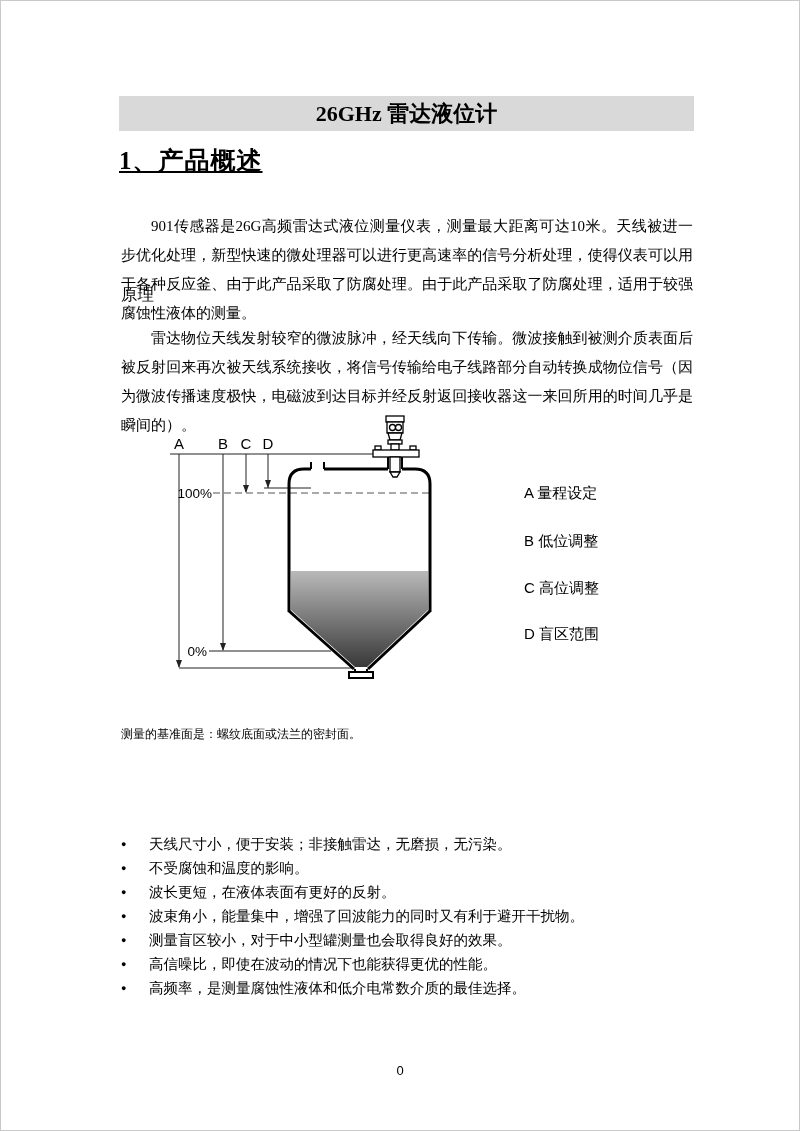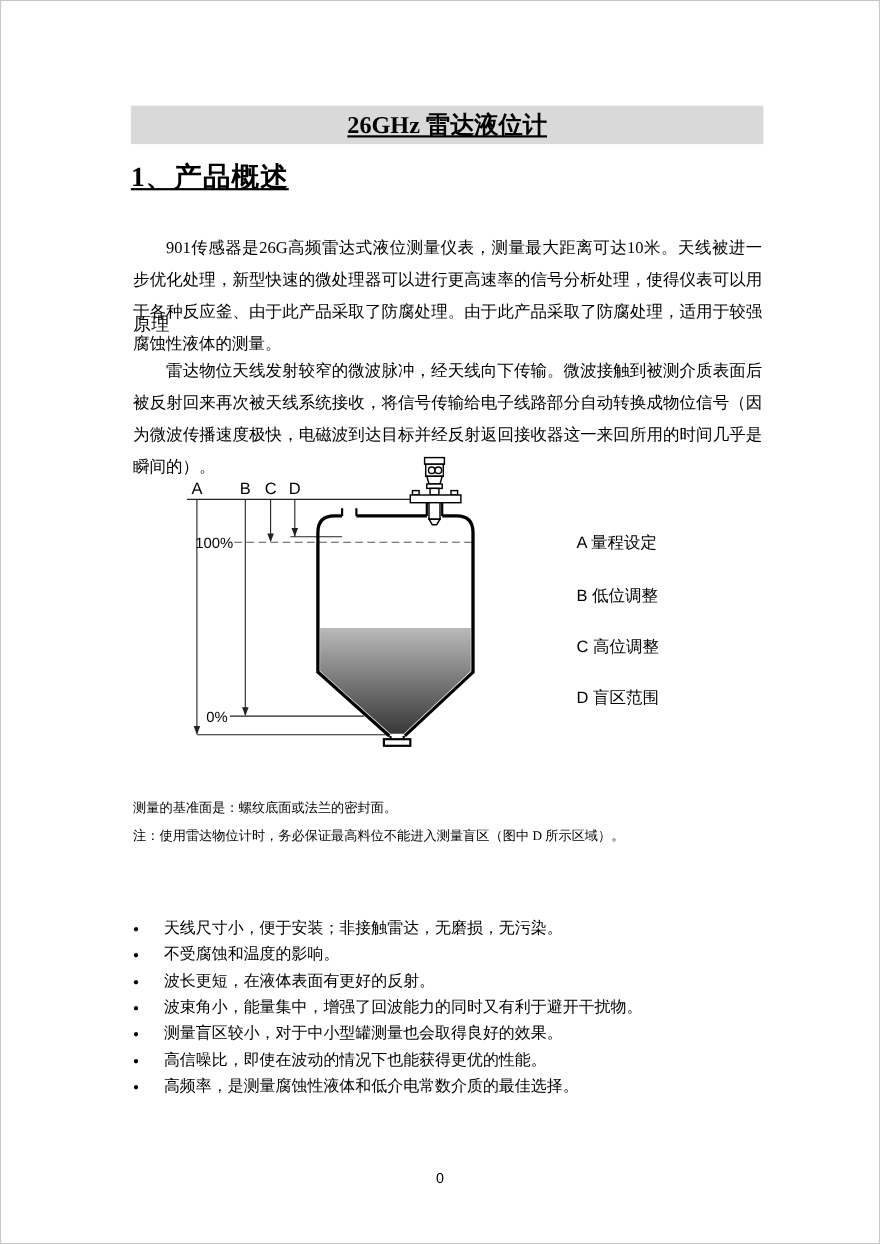--- a/index.html
+++ b/index.html
@@ -4,21 +4,21 @@
 <style>
   html,body { margin:0; padding:0; background:#ffffff; }
   .page {
     position:relative; width:800px; height:1131px; background:#ffffff;
     border:1px solid #c9c9c9; box-sizing:border-box; overflow:hidden;
     font-family:"Liberation Serif","DejaVu Serif",serif; color:#000000;
   }
   .titlebar {
     position:absolute; left:118px; top:95px; width:575px; height:35px;
     background:#d9d9d9; text-align:center; font-weight:bold;
-    font-size:22px; line-height:35px;text-decoration:underline;
+    font-size:22px; line-height:35px;
   }
   .sec-heading {
     position:absolute; left:118px; top:143px;
     font-size:25px; font-weight:bold; letter-spacing:1px;text-decoration:underline;
   }
   .para {
     position:absolute; left:120px; width:572px;
     font-size:15px; line-height:29px; text-align:justify; text-indent:30px;
   }
   #para-overview { top:196px; }
@@ -134,21 +134,20 @@
       <g>
         <text class="diag-text" x="403" y="92" font-size="15">A 量程设定</text>
         <text class="diag-text" x="403" y="140" font-size="15">B 低位调整</text>
         <text class="diag-text" x="403" y="187" font-size="15">C 高位调整</text>
         <text class="diag-text" x="403" y="233" font-size="15">D 盲区范围</text>
       </g>
     </svg>
   </div>
 
   <div class="note" id="note-base">测量的基准面是：螺纹底面或法兰的密封面。</div>
-  <div class="note" id="note-warn">注：使用雷达物位计时，务必保证最高料位不能进入测量盲区（图中 D 所示区域）。</div>
 
 
   <ul class="features-list">
     <li class="feature-item">
       <span class="bullet">●</span>
       <span>天线尺寸小，便于安装；非接触雷达，无磨损，无污染。</span>
     </li>
     <li class="feature-item">
       <span class="bullet">●</span>
       <span>不受腐蚀和温度的影响。</span>

